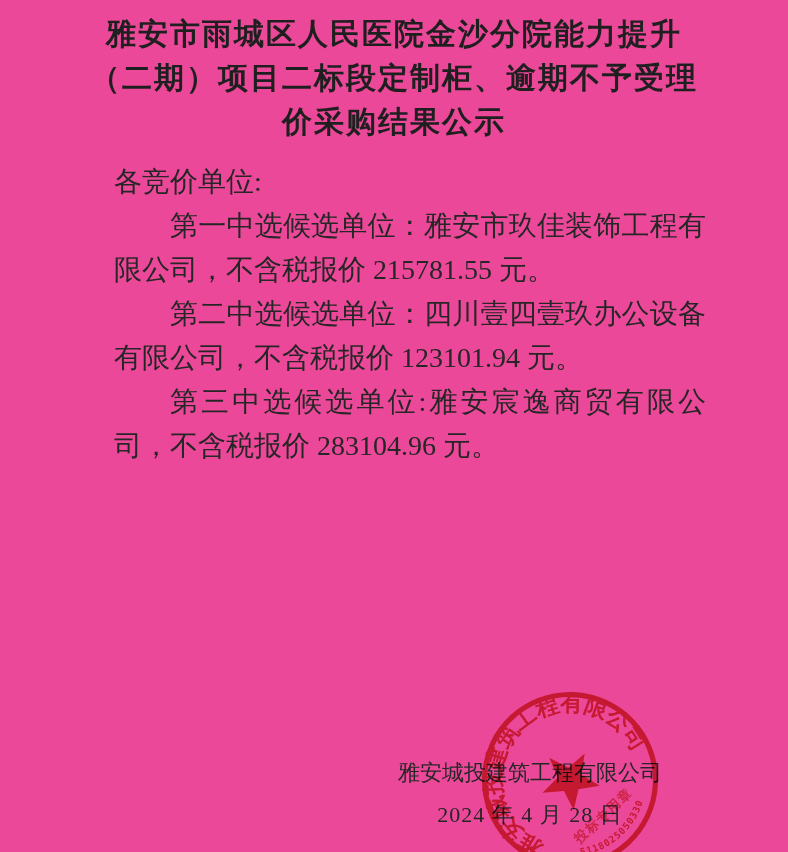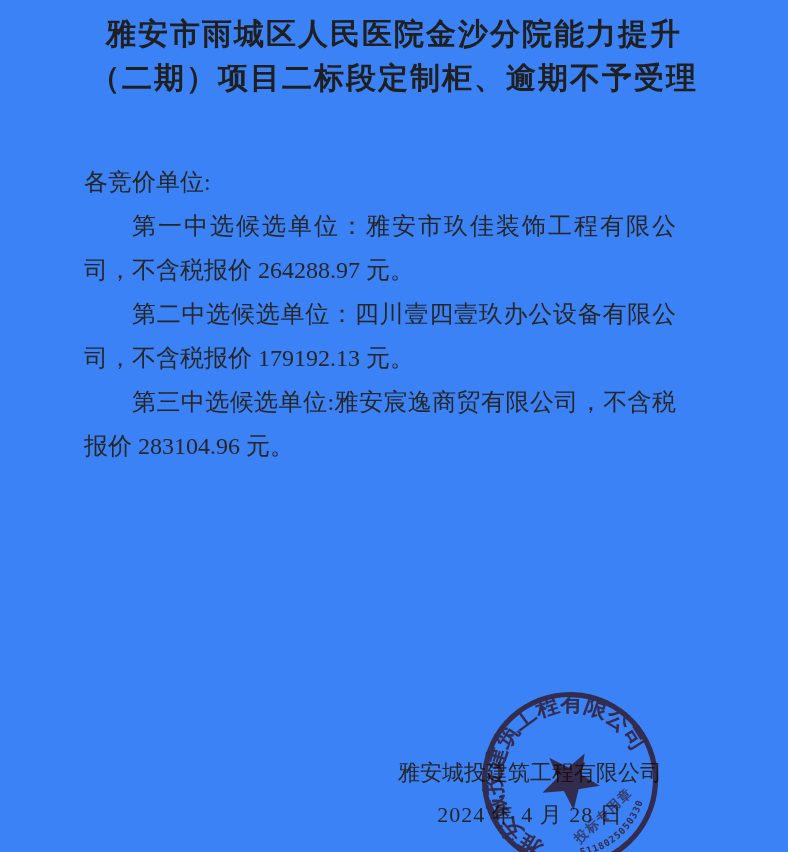--- a/index.html
+++ b/index.html
@@ -4,39 +4,39 @@
 <style>
   html, body { margin: 0; padding: 0; }
   body {
     width: 788px; height: 852px;
     background: #f4f4f2;
     font-family: "Liberation Serif", "DejaVu Serif", serif;
   }
   .page {
     position: relative;
     width: 788px; height: 852px;
-    background: #3b82f6;
+    background: #ec4899;
     overflow: hidden;
     color: #262626;
   }
   .doc-title {
     padding-top: 12px;
     text-align: center;
     font-family: "Liberation Sans", "DejaVu Sans", sans-serif;
     font-weight: 700;
     font-size: 30px;
     line-height: 44px;
     letter-spacing: 2px;
     color: #1f1f1f;
   }
   .body-text {
     position: absolute;
-    left: 84px; top: 160px;
+    left: 114px; top: 160px;
     width: 592px;
-    font-size: 24px;
+    font-size: 28px;
     line-height: 44px;
     text-align: justify;
     color: #262626;
   }
   .body-text p { margin: 0; }
   .body-text p.indent { text-indent: 2em; }
   .signature {
     position: absolute;
     right: 126px; top: 752px;
     text-align: center;
@@ -63,26 +63,27 @@
   .seal .serial { font-size: 10px; font-family: "DejaVu Sans Mono", monospace; letter-spacing: 1px; }
 </style>
 </head>
 <body>
 
 <div class="page">
 
   <div class="doc-title">
     <div>雅安市雨城区人民医院金沙分院能力提升</div>
     <div>（二期）项目二标段定制柜、逾期不予受理</div>
+    <div>价采购结果公示</div>
   </div>
 
   <div class="body-text">
     <p>各竞价单位:</p>
-    <p class="indent">第一中选候选单位：雅安市玖佳装饰工程有限公司，不含税报价 264288.97 元。</p>
-    <p class="indent">第二中选候选单位：四川壹四壹玖办公设备有限公司，不含税报价 179192.13 元。</p>
+    <p class="indent">第一中选候选单位：雅安市玖佳装饰工程有限公司，不含税报价 215781.55 元。</p>
+    <p class="indent">第二中选候选单位：四川壹四壹玖办公设备有限公司，不含税报价 123101.94 元。</p>
     <p class="indent">第三中选候选单位:雅安宸逸商贸有限公司，不含税报价 283104.96 元。</p>
   </div>
 
   <div class="signature">
     <div>雅安城投建筑工程有限公司</div>
     <div class="sig-date">2024 年 4 月 28 日</div>
   </div>
 
   <svg class="seal" viewBox="-100 -100 200 200" aria-hidden="true">
     <defs>

